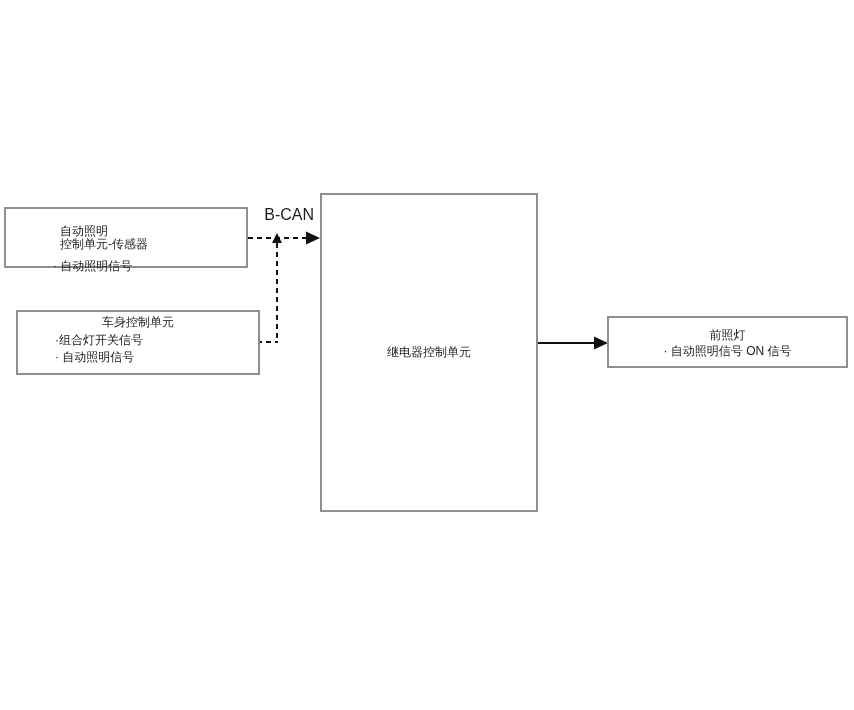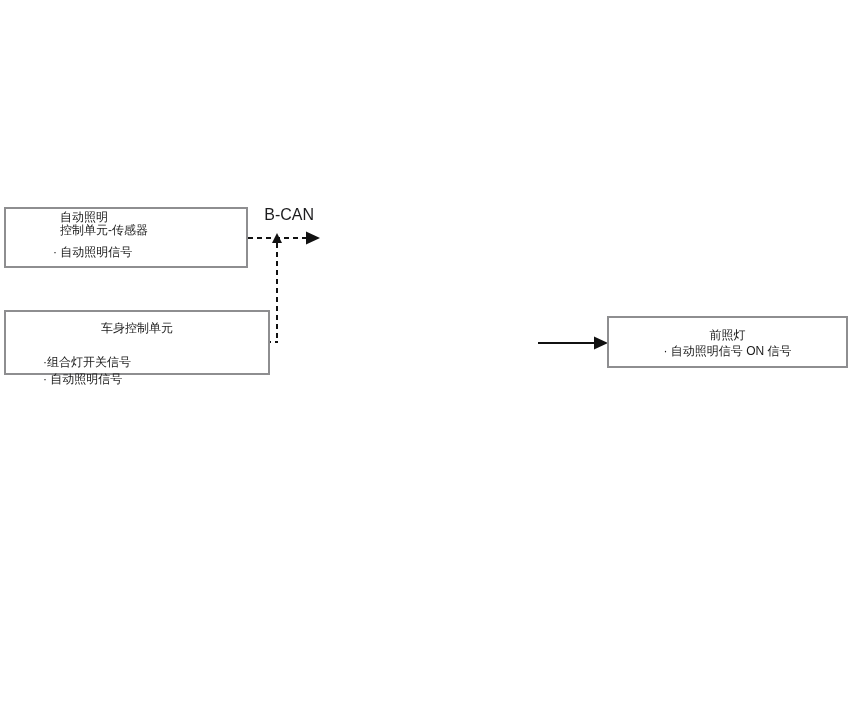--- a/index.html
+++ b/index.html
@@ -20,31 +20,31 @@
     position: absolute;
     box-sizing: border-box;
     border: 2px solid #8e8e90;
     background: #ffffff;
     font-size: 12px;
     line-height: 13px;
     color: #1a1a1a;
   }
   #box-auto-lighting {
     left: 4px; top: 207px; width: 244px; height: 61px;
-    padding-top: 2px;
+    padding-top: 16px;
   }
   #box-auto-lighting .title-line { padding-left: 54px; }
   #box-auto-lighting .bullet-line { padding-left: 47px; margin-top: 9px; }
 
   #box-body-control {
-    left: 4px; top: 310px; width: 266px; height: 65px;
-    padding-top: 9px;
+    left: 16px; top: 310px; width: 244px; height: 65px;
+    padding-top: 3px;
   }
   #box-body-control .title-line { text-align: center; line-height: 15px; }
-  #box-body-control .bullet-line { padding-left: 37px; line-height: 16px; margin-top: 18px; }
+  #box-body-control .bullet-line { padding-left: 37px; line-height: 16px; margin-top: 2px; }
   #box-body-control .bullet-line + .bullet-line { margin-top: 1px; }
 
   #box-relay {
     left: 320px; top: 193px; width: 218px; height: 319px;
     display: flex; align-items: center; justify-content: center;
     text-align: center;
   }
 
   #box-headlight {
     left: 607px; top: 316px; width: 241px; height: 52px;
@@ -92,19 +92,22 @@
     <div class="title-line">控制单元-传感器</div>
     <div class="bullet-line">· 自动照明信号</div>
   </div>
 
   <div class="node" id="box-body-control">
     <div class="title-line">车身控制单元</div>
     <div class="bullet-line">·组合灯开关信号</div>
     <div class="bullet-line">· 自动照明信号</div>
   </div>
 
+  <div class="node" id="box-relay">
+    <div>继电器控制单元</div>
+  </div>
 
   <div class="node" id="box-headlight">
     <div>前照灯</div>
     <div>· 自动照明信号 ON 信号</div>
   </div>
 
 </div>
 
 </body></html>

